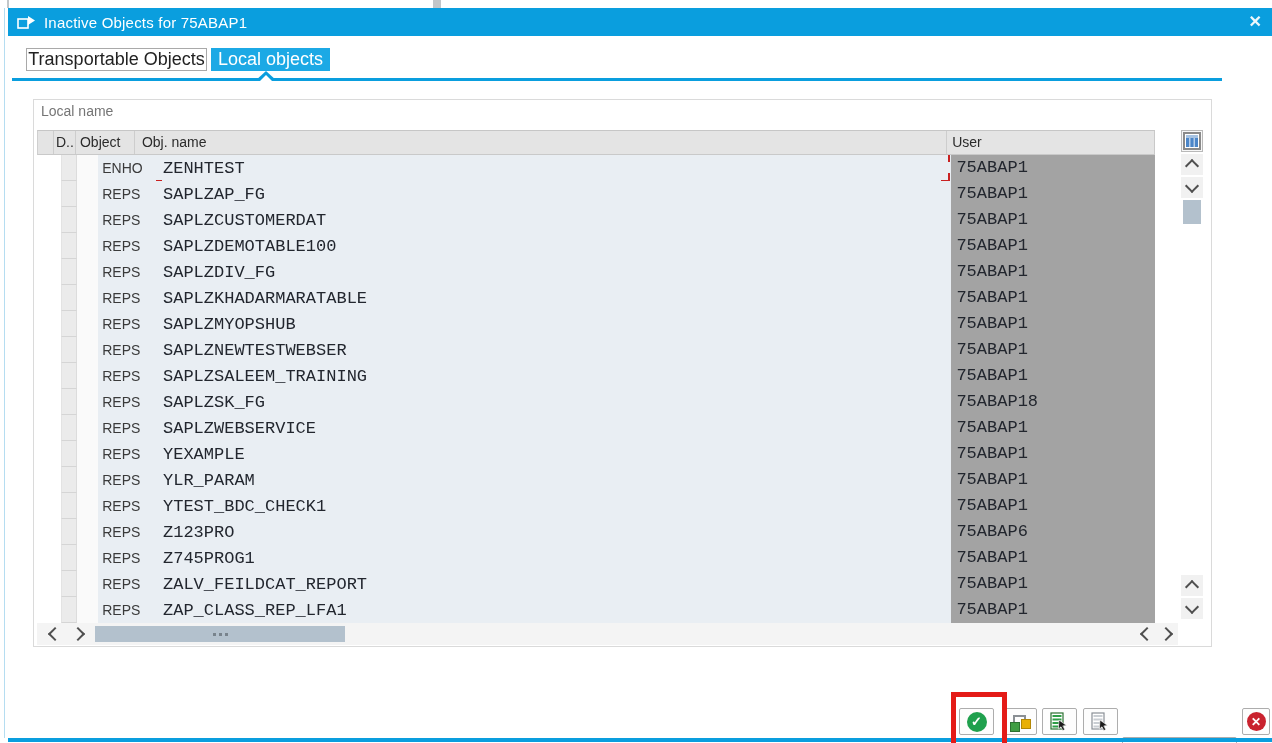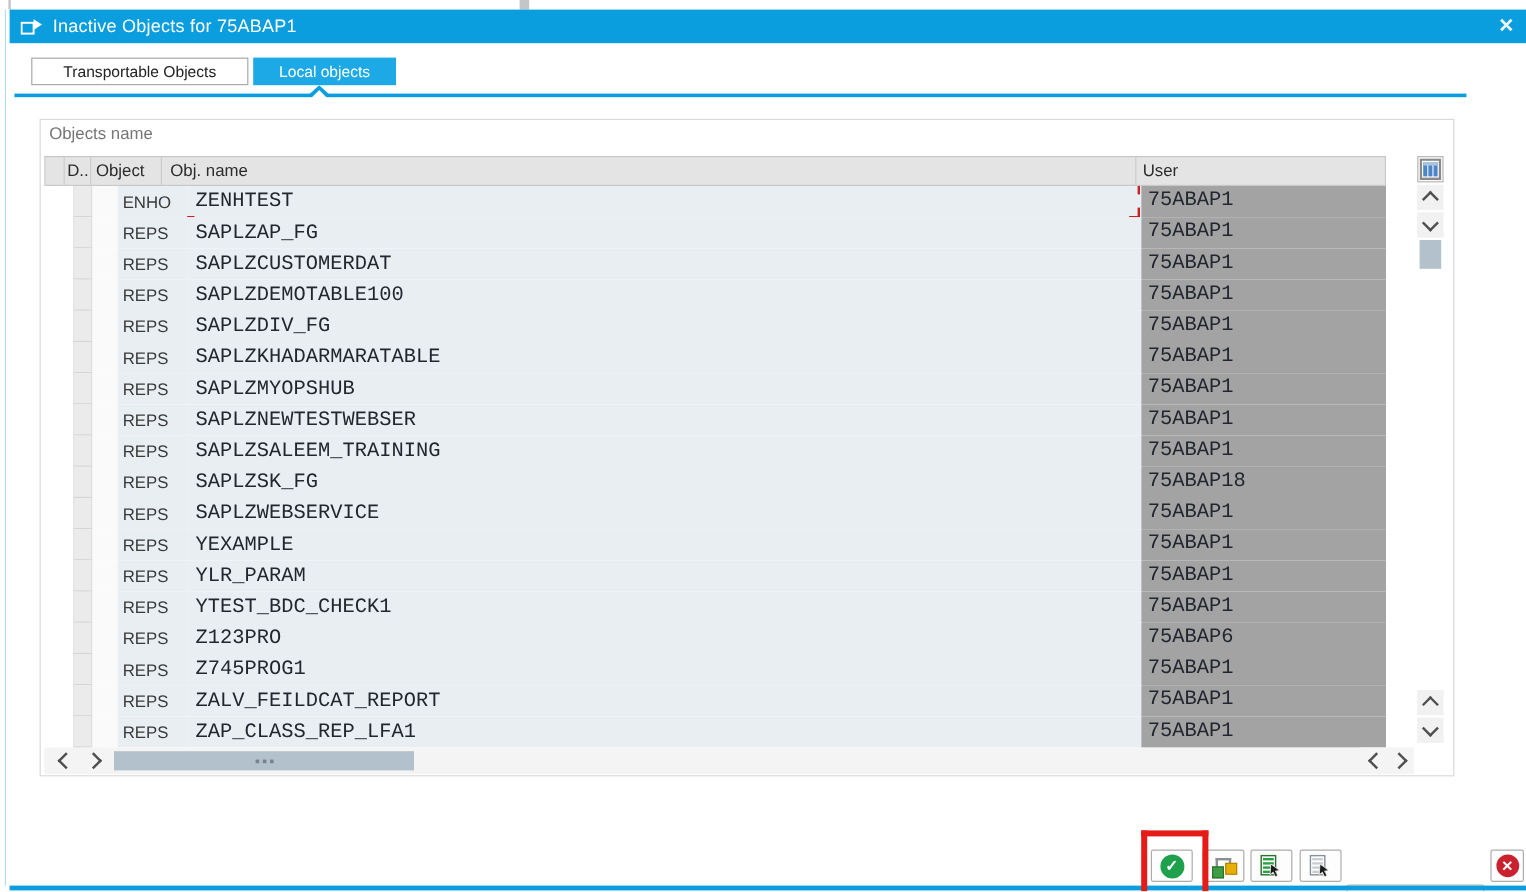--- a/index.html
+++ b/index.html
@@ -10,21 +10,21 @@
   
   .bg-sliver{background:#c2c6c9;}
 
   
   #titlebar{left:8px;top:8px;width:1264px;height:28px;background:#0a9ede;display:flex;align-items:center;padding-left:9px;}
   #title-text{color:#fff;font-size:15px;margin-left:8px;letter-spacing:.2px;}
   #close-x{position:absolute;right:10px;top:4px;color:#eef7fb;font-size:16px;font-weight:bold;cursor:default;}
   #left-border{left:4px;top:8px;width:1px;height:730px;background:#b5ddf1;}
 
   
-  .tab{height:23px;font-size:13px;display:flex;align-items:center;justify-content:center;}
+  .tab{height:23px;font-size:18px;display:flex;align-items:center;justify-content:center;}
   #tab-transportable{left:26px;top:48px;width:181px;background:#fff;border:1px solid #a9a9a9;color:#222;}
   #tab-local{left:211px;top:48px;width:119px;background:#1ca9e5;color:#fff;}
   #tab-underline{left:12px;top:78px;width:1210px;height:3px;background:#0a9ede;}
   .caret{clip-path:polygon(50% 0,100% 100%,0 100%);}
   #caret-blue{left:255px;top:71px;width:22px;height:10px;background:#0a9ede;}
   #caret-white{left:259px;top:75px;width:14px;height:7px;background:#fff;}
 
   
   #groupbox{left:33px;top:99px;width:1179px;height:548px;border:1px solid #dadada;}
   #group-label{left:41px;top:103px;font-size:14px;color:#757575;}
@@ -104,21 +104,21 @@
     <span>Transportable Objects</span>
   </div>
   <div class="abs tab" id="tab-local">
     <span>Local objects</span>
   </div>
   <div class="abs" id="tab-underline"></div>
   <div class="abs caret" id="caret-blue"></div>
   <div class="abs caret" id="caret-white"></div>
 
   <div class="abs" id="groupbox"></div>
-  <div class="abs" id="group-label">Objects name</div>
+  <div class="abs" id="group-label">Local name</div>
 
   <div class="abs" id="thead">
     <div class="hcell w-sel"></div>
     <div class="hcell w-d">D..</div>
     <div class="hcell w-type">Object</div>
     <div class="hcell w-name">Obj. name</div>
     <div class="hcell w-user" style="border-right:1px solid #c9c9c9;">User</div>
   </div>
 
   <div class="abs" id="tbody">

